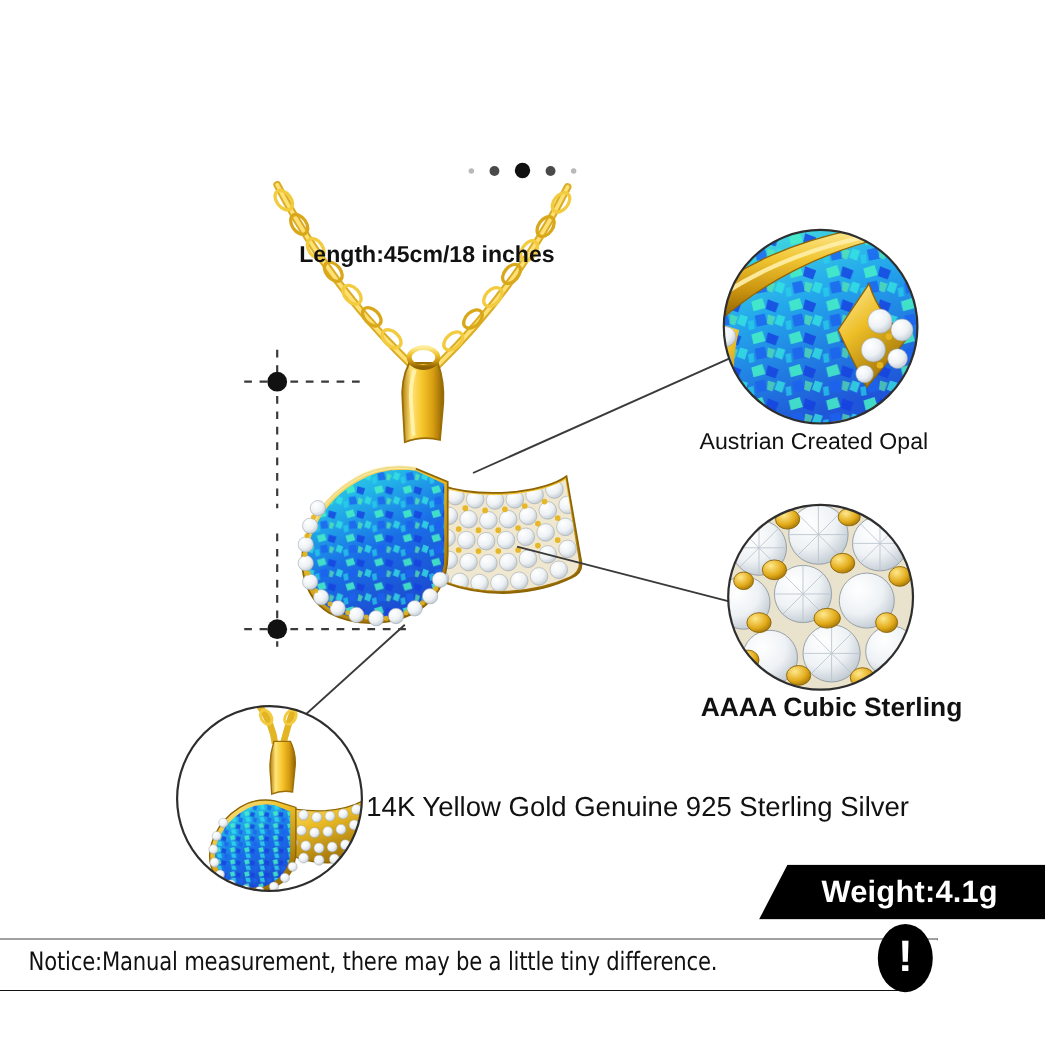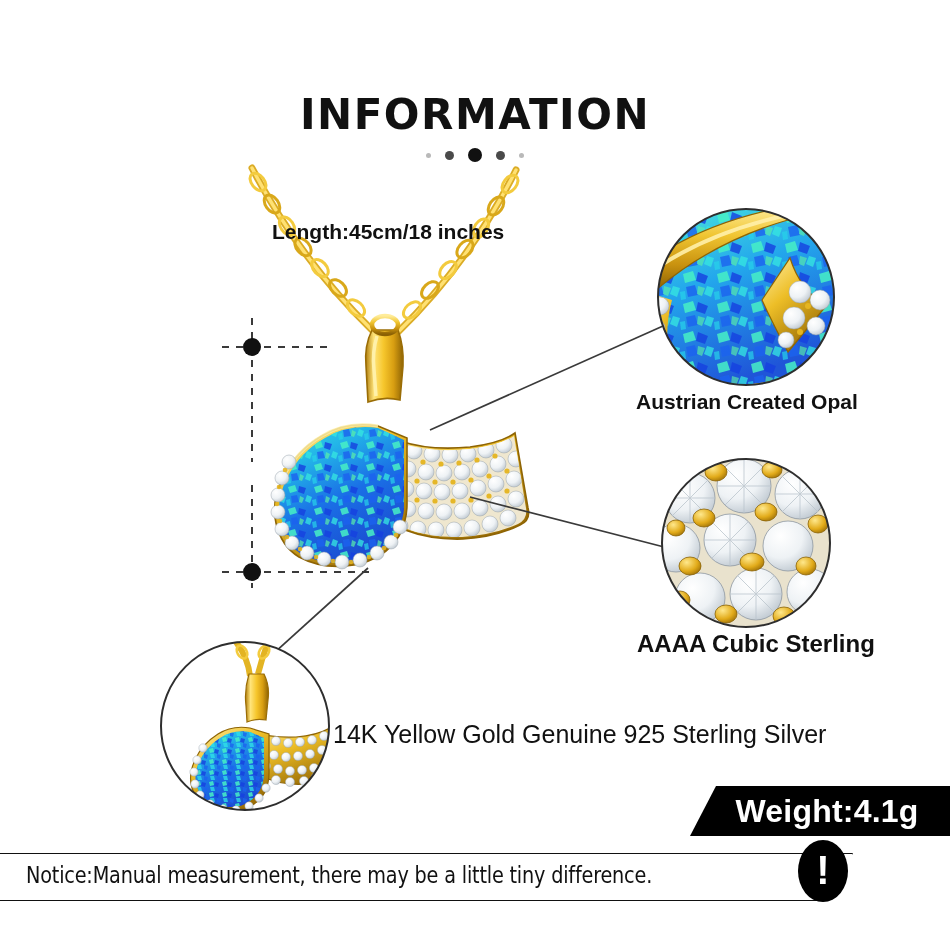--- a/index.html
+++ b/index.html
@@ -49,21 +49,21 @@
 
   
   .lbl {
     position: absolute;
     color: #111111;
     white-space: nowrap;
     font-family: "Liberation Sans", sans-serif;
   }
   .lbl-length  { left: 272px; top: 220px; font-size: 21px; font-weight: bold; z-index: 12; }
   .lbl-dim     { left: 76px;  top: 440px; font-size: 23px; font-weight: bold; z-index: 12; }
-  .lbl-opal    { left: 636px; top: 390px; font-size: 21px; font-weight: bold; }
+  .lbl-opal    { left: 636px; top: 390px; font-size: 21px; font-weight: normal; }
   .lbl-cz      { left: 637px; top: 630px; font-size: 24px; font-weight: 600; }
   .lbl-metal   { left: 333px; top: 720px; font-size: 25px; font-weight: normal; }
 
   
   svg.stage {
     position: absolute;
     left: 0; top: 0;
     width: 950px;
     height: 950px;
   }
@@ -77,21 +77,21 @@
     height: 50px;
     background: #000000;
     clip-path: polygon(26px 0, 260px 0, 260px 50px, 0 50px);
     display: flex;
     align-items: center;
     justify-content: center;
     z-index: 20;
   }
   .weight-badge span {
     color: #ffffff;
-    font-size: 32px;
+    font-size: 28px;
     font-weight: bold;
     letter-spacing: 0.2px;
     padding-left: 14px;
     font-family: "Liberation Sans", sans-serif;
   }
 
   
   .notice-box {
     position: absolute;
     left: -2px;
@@ -137,21 +137,20 @@
     line-height: 1;
     font-family: "Liberation Sans", sans-serif;
     margin-top: -3px;
   }
 </style>
 </head>
 <body>
 
 <div id="page">
 
-  <div class="title">INFORMATION</div>
   <div class="dots">
     <i class="dot s1"></i>
     <i class="dot s2"></i>
     <i class="dot s3"></i>
     <i class="dot s2"></i>
     <i class="dot s1"></i>
   </div>
 
   <svg class="stage" viewBox="0 0 950 950">
     <defs>

